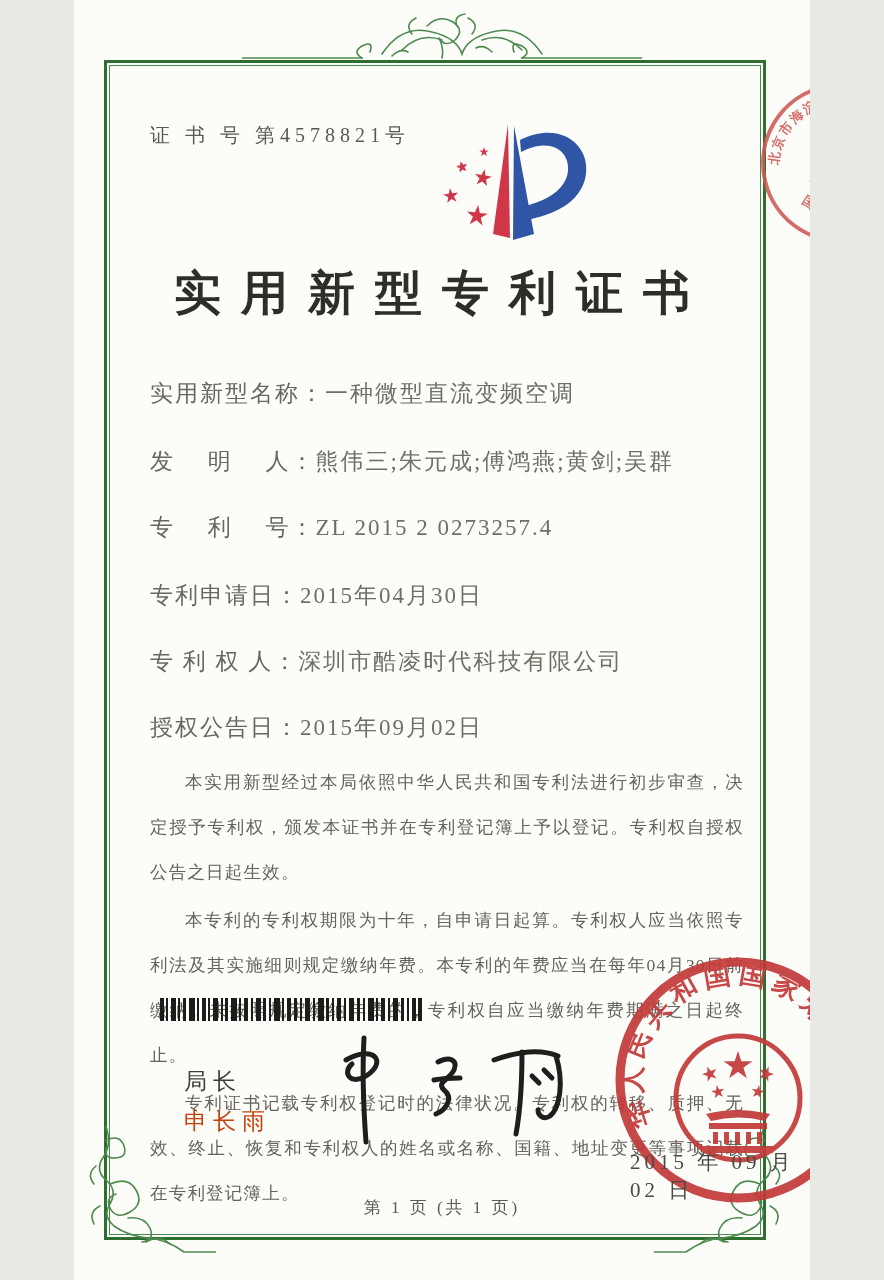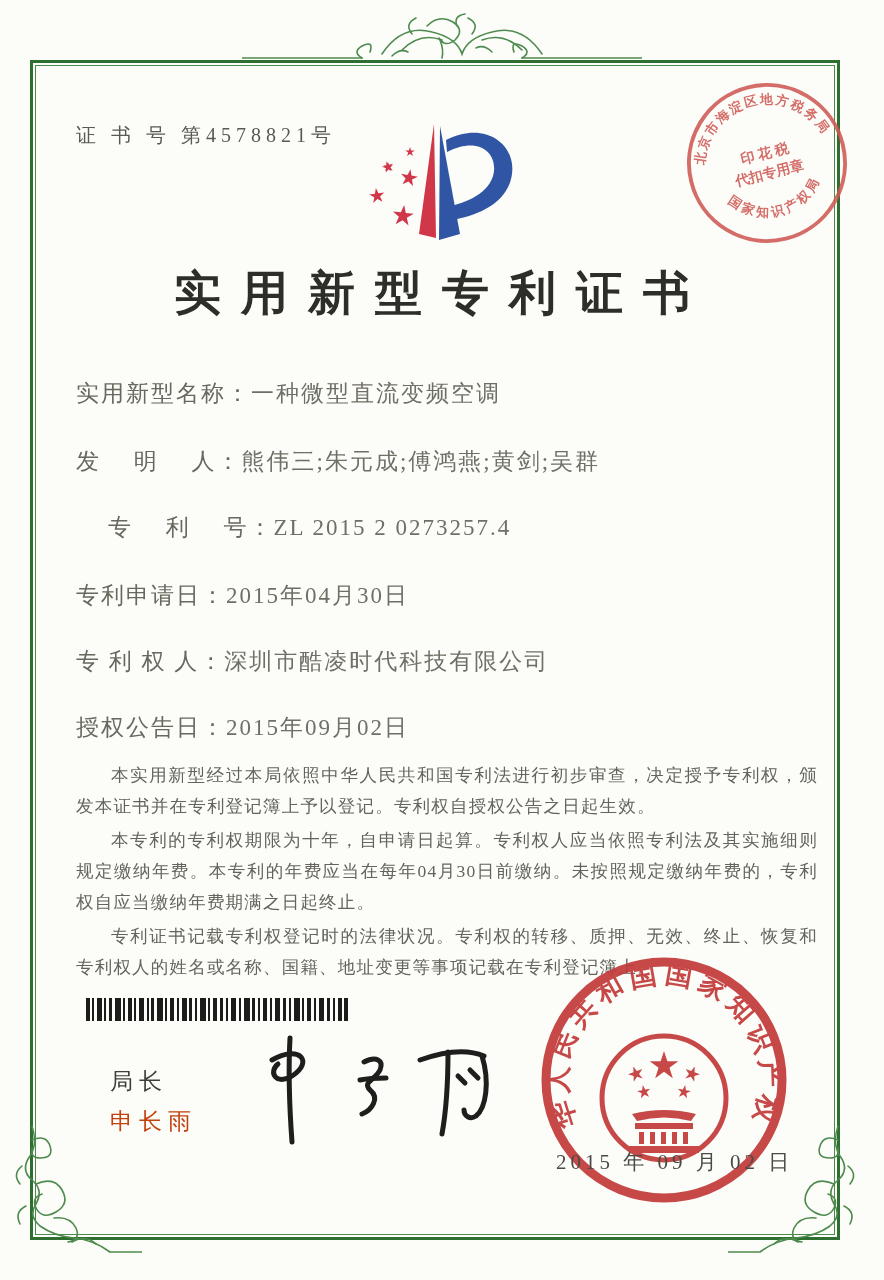--- a/index.html
+++ b/index.html
@@ -1,17 +1,17 @@
 <!DOCTYPE html>
 <html><head>
 <meta charset="utf-8">
 <style>
   html,body{margin:0;padding:0;background:#e8e8e4;}
   .page{
-    position:relative;width:884px;height:1280px;margin:0 auto;
+    position:relative;width:736px;height:1280px;margin:0 auto;
     background:#fcfcf9;overflow:hidden;
     font-family:"Liberation Serif","DejaVu Serif",serif;color:#3c3c38;
   }
   
   .frame{position:absolute;left:30px;top:60px;right:44px;bottom:40px;
     border:3px solid #2f6e31;pointer-events:none;}
   .frame:after{content:"";position:absolute;inset:2px;border:1px solid #4a8a4c;}
   .ornament-top{position:absolute;left:50%;top:6px;transform:translateX(-50%);}
   .corner{position:absolute;bottom:14px;}
   .corner.left{left:2px;}
@@ -20,27 +20,27 @@
   .cert-no{position:absolute;left:76px;top:122px;font-size:20px;letter-spacing:5px;color:#5a5a55;}
 
   .logo{position:absolute;left:330px;top:116px;}
   .tax-stamp{position:absolute;left:682px;top:78px;transform:rotate(-14deg);opacity:.88;}
 
   .title{position:absolute;left:0;right:0;top:262px;text-align:center;
     font-size:47px;font-weight:bold;letter-spacing:20px;color:#2d2d2a;}
 
   .fields{position:absolute;left:76px;top:378px;right:60px;}
   .field{position:absolute;left:0;font-size:23px;letter-spacing:2px;color:#6b6b64;white-space:nowrap;}
-  .f0{top:0;}   .f1{top:68px;} .f2{top:134px;margin-left:32px;}
+  .f0{top:0;}   .f1{top:68px;} .f2{top:134px;}
   .f3{top:202px;}.f4{top:268px;}.f5{top:334px;}
   .field .lbl{color:#68685f;}
   .field .val{color:#6f6f66;}
 
   .body-text{position:absolute;left:76px;right:66px;top:760px;}
-  .body-text p{margin:0 0 3px 0;font-size:17.5px;line-height:31px;
+  .body-text p{margin:0 0 3px 0;font-size:17.5px;line-height:45px;
     text-indent:2em;text-align:justify;letter-spacing:1.2px;color:#64645c;}
 
   .barcode{position:absolute;left:86px;top:998px;}
 
   .sig-title{position:absolute;left:110px;top:1066px;font-size:23px;letter-spacing:6px;color:#3f3f3a;}
   .sig-name{position:absolute;left:110px;top:1106px;font-size:23px;letter-spacing:6px;color:#c2410c;}
   .signature{position:absolute;left:252px;top:1020px;}
 
   .seal{position:absolute;left:536px;top:952px;}
   .seal-date{position:absolute;left:556px;top:1148px;font-size:21px;letter-spacing:4px;color:#4a4a44;z-index:5;}
@@ -229,14 +229,15 @@
           <rect x="114" y="180" width="5" height="12"></rect>
         <rect x="125" y="180" width="5" height="12"></rect>
           <rect x="136" y="180" width="5" height="12"></rect>
         <rect x="147" y="180" width="5" height="12"></rect>
         <rect x="93" y="194" width="70" height="7"></rect>
       </g>
     </g>
   </svg>
   <div class="seal-date">2015 年 09 月 02 日</div>
 
+  <div class="footer">第 1 页 (共 1 页)</div>
 
 </div>
 
 </body></html>

